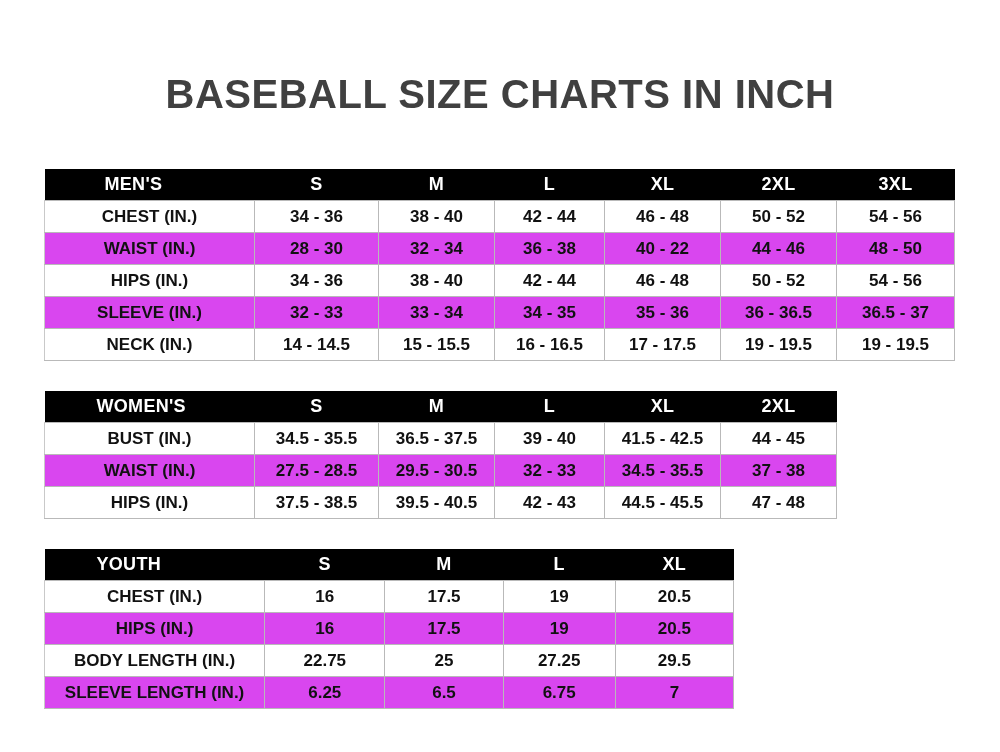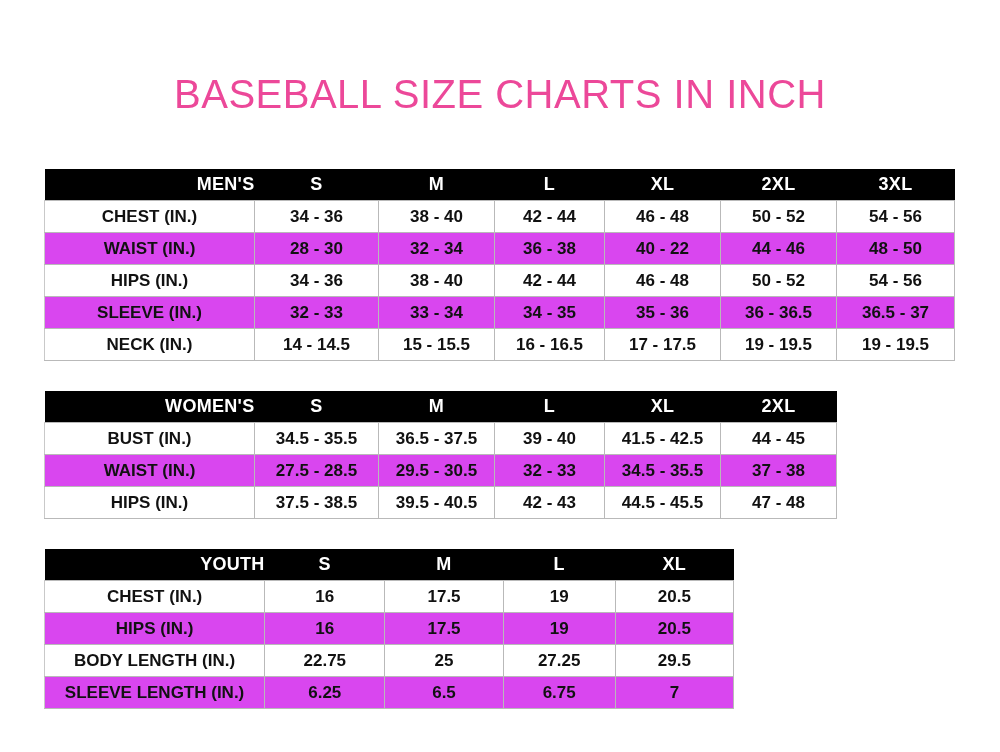--- a/index.html
+++ b/index.html
@@ -16,25 +16,25 @@
   }
   .page {
     position: relative;
     width: 1000px;
     height: 752px;
     box-sizing: border-box;
   }
   .title {
     text-align: center;
     font-size: 40px;
-    font-weight: normal;
+    font-weight: bold;
     letter-spacing: 0.5px;
     margin: 0;
     padding-top: 72px;
-    color: #ec4899;
+    color: #404040;
   }
   .tables {
     padding: 0 44px;
     margin-top: 52px;
   }
   table {
     border-collapse: collapse;
     table-layout: fixed;
     font-size: 17px;
     font-weight: bold;
@@ -49,21 +49,21 @@
     color: #ffffff;
     font-size: 18px;
     font-weight: bold;
     height: 31px;
     padding: 0;
     border: none;
     text-align: center;
     letter-spacing: 0.3px;
   }
   thead th.rowhead {
-    text-align: right;
+    text-align: left;
     padding-left: 60px;
   }
   table.women thead th.rowhead { padding-left: 52px; }
   table.youth thead th.rowhead { padding-left: 52px; }
 
   tbody td {
     height: 31px;
     padding: 0 6px;
     border: 1px solid #b9b9b9;
     text-align: center;

